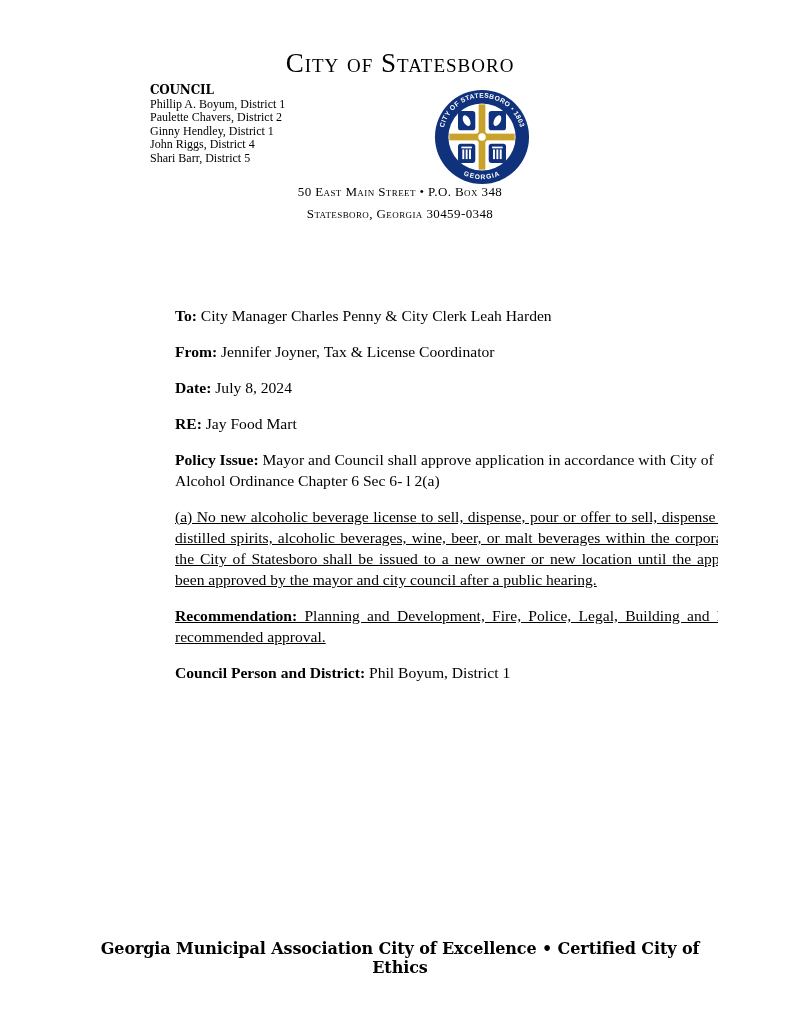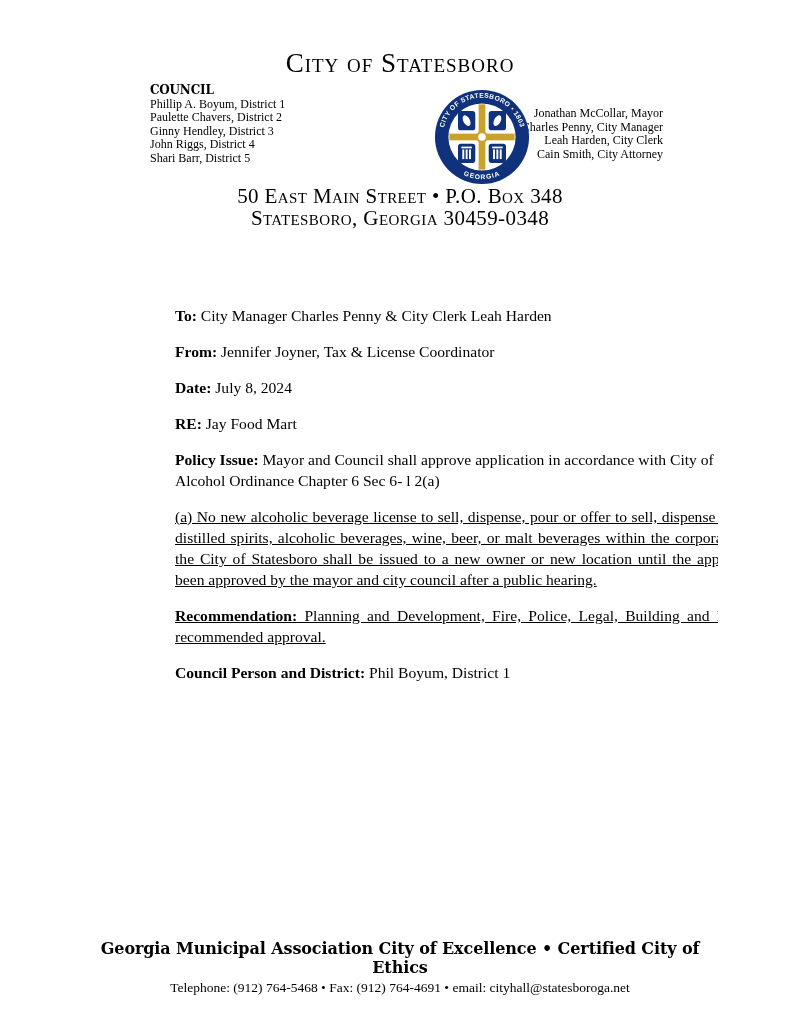--- a/index.html
+++ b/index.html
@@ -13,21 +13,21 @@
   .council { position:absolute; left:68px; top:84px; font-size:12px; line-height:13.6px; }
   .council-heading { font-family:"DejaVu Serif", serif; font-weight:bold; font-size:12px; letter-spacing:-0.2px; }
   .council-member { display:block; }
 
   .officials { position:absolute; right:55px; top:107px; font-size:12px; line-height:13.6px; text-align:right; }
   .official { display:block; }
 
   .seal { position:absolute; left:352px; top:89px; width:96px; height:96px; }
 
   .addr { position:absolute; left:0; width:100%; text-align:center;
-          font-variant:small-caps; font-size:21px; letter-spacing:0.4px; }
+          font-variant:small-caps; font-size:13px; letter-spacing:0.4px; }
   .addr1 { top:184px; }
   .addr2 { top:206px; }
 
   .memo { position:absolute; left:93px; top:297px; width:618px; font-size:15.6px; line-height:21px; }
   .memo p { margin-bottom:15px;margin-top:8px; }
   .memo p.just { text-align:justify;text-decoration:underline; }
 
   .footer { position:absolute; top:939px; left:0; width:100%; text-align:center; }
   .footer-line1 { font-family:"DejaVu Serif", serif; font-weight:bold; font-size:16px; letter-spacing:-0.1px; }
   .footer-line2 { font-size:13.5px; margin-top:3px; }
@@ -36,31 +36,25 @@
 <body>
 
 <div class="page">
 
   <div class="title">City of Statesboro</div>
 
   <div class="council">
     <span class="council-heading">COUNCIL</span>
     <span class="council-member">Phillip A. Boyum, District 1</span>
     <span class="council-member">Paulette Chavers, District 2</span>
-    <span class="council-member">Ginny Hendley, District 3</span>
+    <span class="council-member">Ginny Hendley, District 1</span>
     <span class="council-member">John Riggs, District 4</span>
     <span class="council-member">Shari Barr, District 5</span>
   </div>
 
-  <div class="officials">
-    <span class="official">Jonathan McCollar, Mayor</span>
-    <span class="official">Charles Penny, City Manager</span>
-    <span class="official">Leah Harden, City Clerk</span>
-    <span class="official">Cain Smith, City Attorney</span>
-  </div>
 
   <svg class="seal" viewBox="0 0 100 100" aria-hidden="true">
     <defs>
       <path id="sealArcTop" d="M 9,50 A 41,41 0 1 1 91,50"></path>
       <path id="sealArcBottom" d="M 6,50 A 44,44 0 0 0 94,50"></path>
     </defs>
     <circle cx="50" cy="50" r="49" fill="#10327c"></circle>
     <circle cx="50" cy="50" r="35" fill="#ffffff"></circle>
     <text font-size="7" font-family="Liberation Sans, sans-serif" font-weight="bold" fill="#ffffff" letter-spacing="0.4">
       <textPath href="#sealArcTop" startOffset="50%" text-anchor="middle">CITY OF STATESBORO • 1803</textPath>
@@ -118,16 +112,15 @@
     <p class="just">
       <strong>Recommendation:</strong><span> Planning and Development, Fire, Police, Legal, Building and Engineering recommended approval.</span>
     </p>
     <p>
       <strong>Council Person and District:</strong><span> Phil Boyum, District 1</span>
     </p>
   </div>
 
   <div class="footer">
     <div class="footer-line1">Georgia Municipal Association City of Excellence  •  Certified City of Ethics</div>
-    <div class="footer-line2">Telephone:  (912) 764-5468 • Fax: (912) 764-4691 • email: cityhall@statesboroga.net</div>
   </div>
 
 </div>
 
 </body></html>

